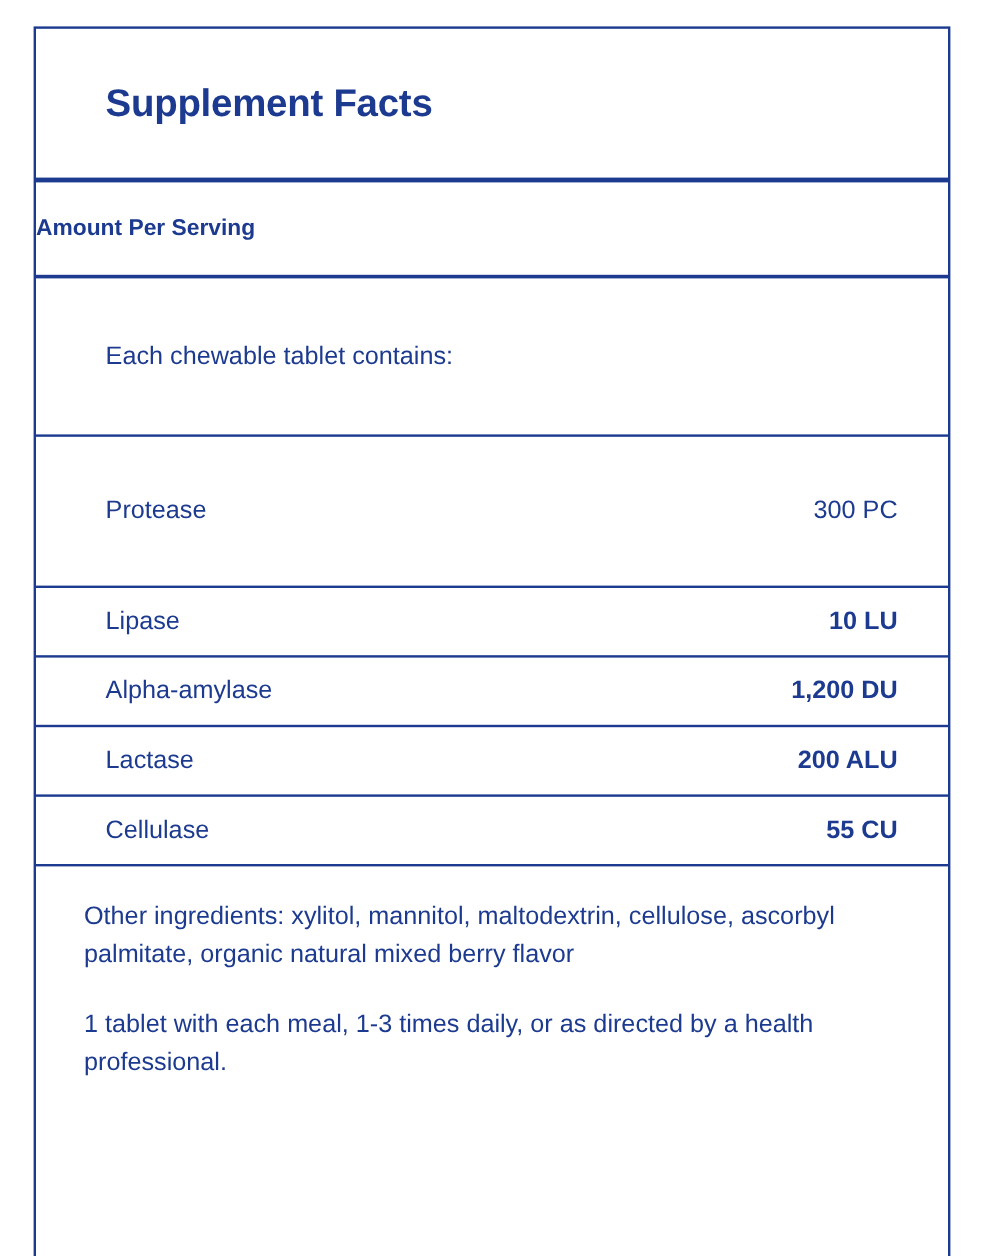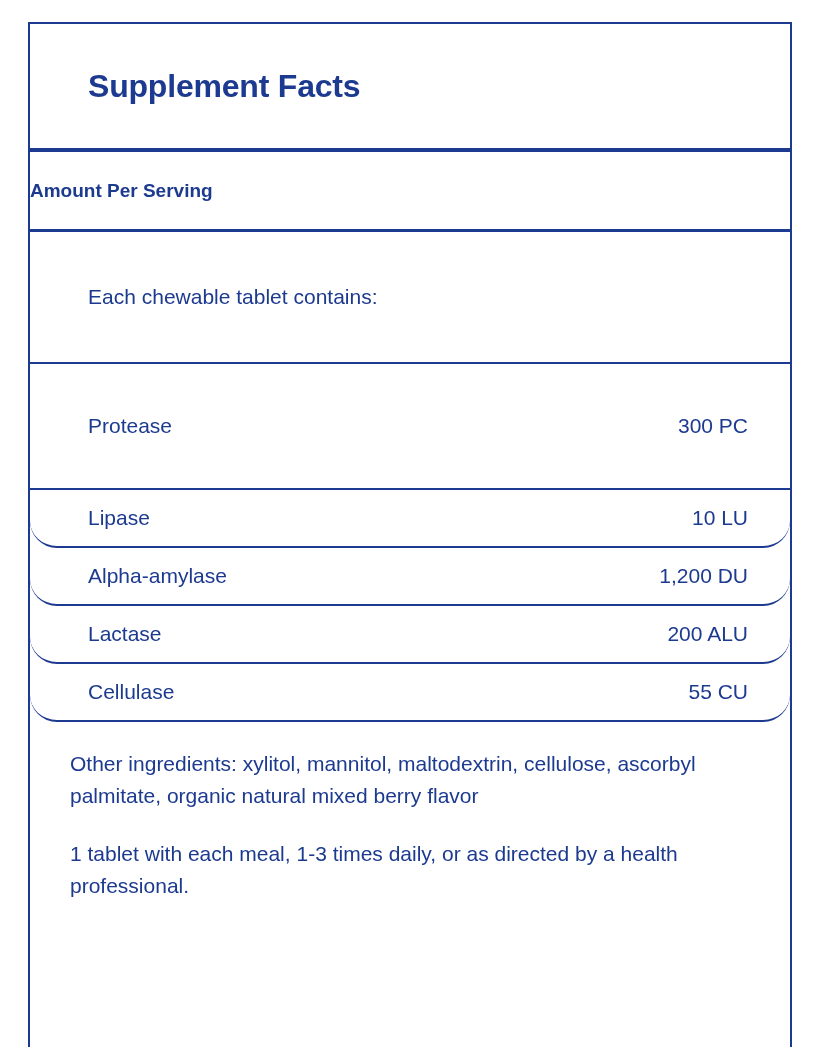--- a/index.html
+++ b/index.html
@@ -61,21 +61,21 @@
     display: flex;
     align-items: center;
     justify-content: space-between;
     font-size: 21px;
     font-weight: 400;
   }
   .rule {
     border-bottom: 2px solid #1c3a8f;
   }
   .row .label { white-space: nowrap; }
-  .row .value { white-space: nowrap; text-align: right; }
+  .row .value { white-space: nowrap; text-align: right; font-weight: bold; }
 
   
   .lead-block {
     height: 132px;
     box-sizing: border-box;
     padding: 0 42px 0 58px;
     display: flex;
     flex-direction: column;
     justify-content: center;
     font-size: 21px;
@@ -102,21 +102,21 @@
     justify-content: center;
     font-size: 21px;
   }
   .providing-line {
     height: 46px;
     display: flex;
     align-items: center;
     justify-content: space-between;
   }
 
-  .enzyme-row { height: 58px; border-radius: 27px; }
+  .enzyme-row { height: 58px; }
 
   
   .footer {
     box-sizing: border-box;
     padding: 26px 56px 0 40px;
     font-size: 21px;
   }
   .footer p {
     margin: 0 0 26px 0;
     line-height: 1.52;

